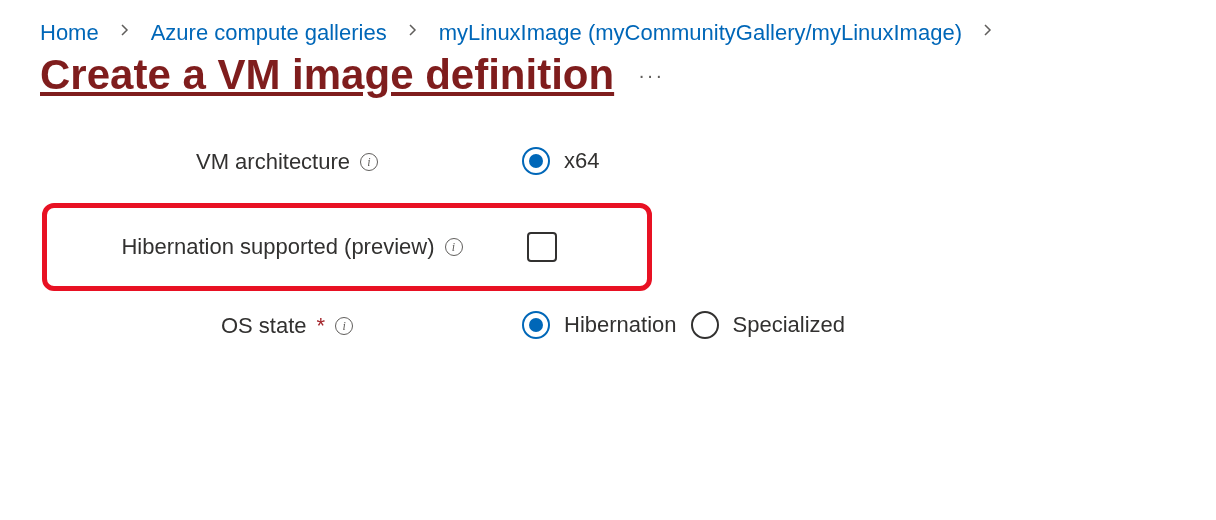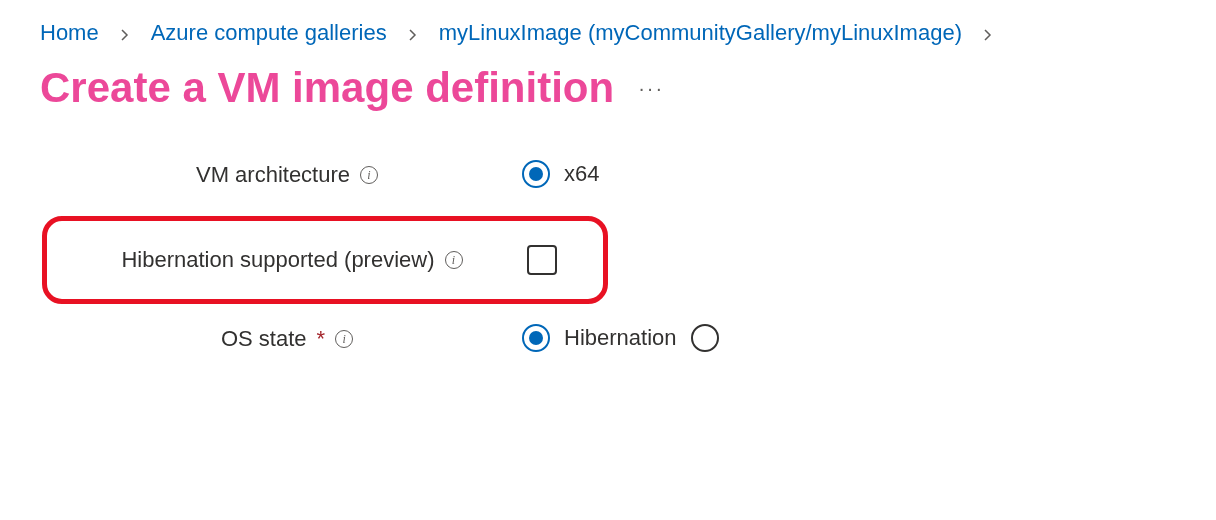--- a/index.html
+++ b/index.html
@@ -4,45 +4,46 @@
   <style>
     * { box-sizing: border-box; margin: 0; padding: 0; }
     body {
       font-family: 'Segoe UI', Tahoma, sans-serif;
       background: #fff;
       padding: 20px 40px;
       color: #323130;
     }
     .breadcrumb {
       display: flex;
-      align-items: flex-end;
+      align-items: flex-start;
       gap: 20px;
       font-size: 22px;
-      margin-bottom: 18px;
+      margin-bottom: 5px;
       flex-wrap: wrap;
     }
     .breadcrumb a {
       color: #0067b8;
       text-decoration: none;
       cursor: pointer;
     }
     .breadcrumb .sep {
       color: #605e5c;
       font-size: 18px;
     }
     .title-row {
       display: flex;
       align-items: center;
       gap: 24px;
       margin-bottom: 48px;
     }
     .page-title {
       font-size: 42px;
       font-weight: 600;
-      color: #ec4899;
+      color: #7f1d1d;
+      text-decoration: underline;
     }
     .ellipsis {
       color: #605e5c;
       font-size: 20px;
       letter-spacing: 2px;
       cursor: pointer;
     }
     .form-area {
       padding-left: 12px;
     }
@@ -108,25 +109,25 @@
     .checkbox {
       width: 30px;
       height: 30px;
       border: 2px solid #323130;
       border-radius: 4px;
       cursor: pointer;
       background: #fff;
     }
     .highlight-box {
       border: 5px solid #e81123;
-      border-radius: 20px;
+      border-radius: 12px;
       padding: 24px 10px 24px 10px;
       margin-left: -10px;
       margin-bottom: 20px;
-      width: 566px;
+      width: 610px;
     }
     .highlight-box .form-row { margin-bottom: 0; }
   </style>
 </head>
 <body>
 
 <nav class="breadcrumb">
   <a>Home</a>
   <span class="sep">
     <svg width="12" height="12" viewBox="0 0 12 12">
@@ -185,17 +186,18 @@
       <span class="required">*</span>
       <span class="info-icon">i</span>
     </div>
     <div class="control-col">
       <label class="radio-option">
         <span class="radio selected"></span>
         <span>Hibernation</span>
       </label>
       <label class="radio-option">
         <span class="radio"></span>
+        <span>Specialized</span>
       </label>
     </div>
   </div>
 
 </div>
 
 </body></html>

